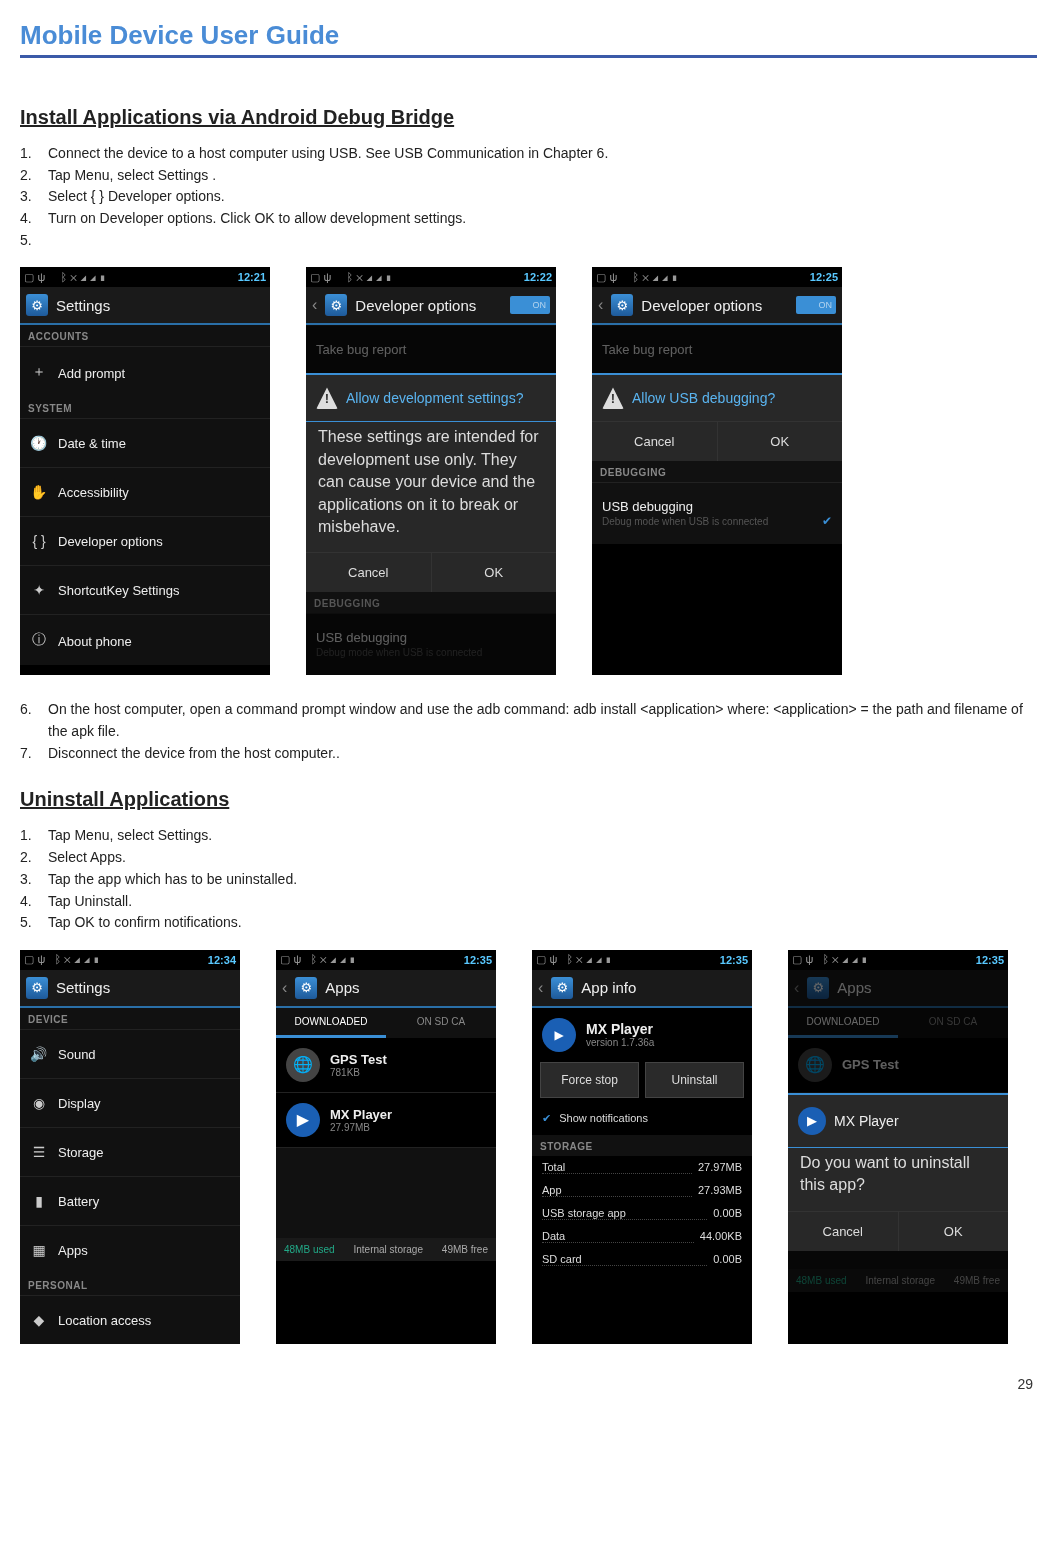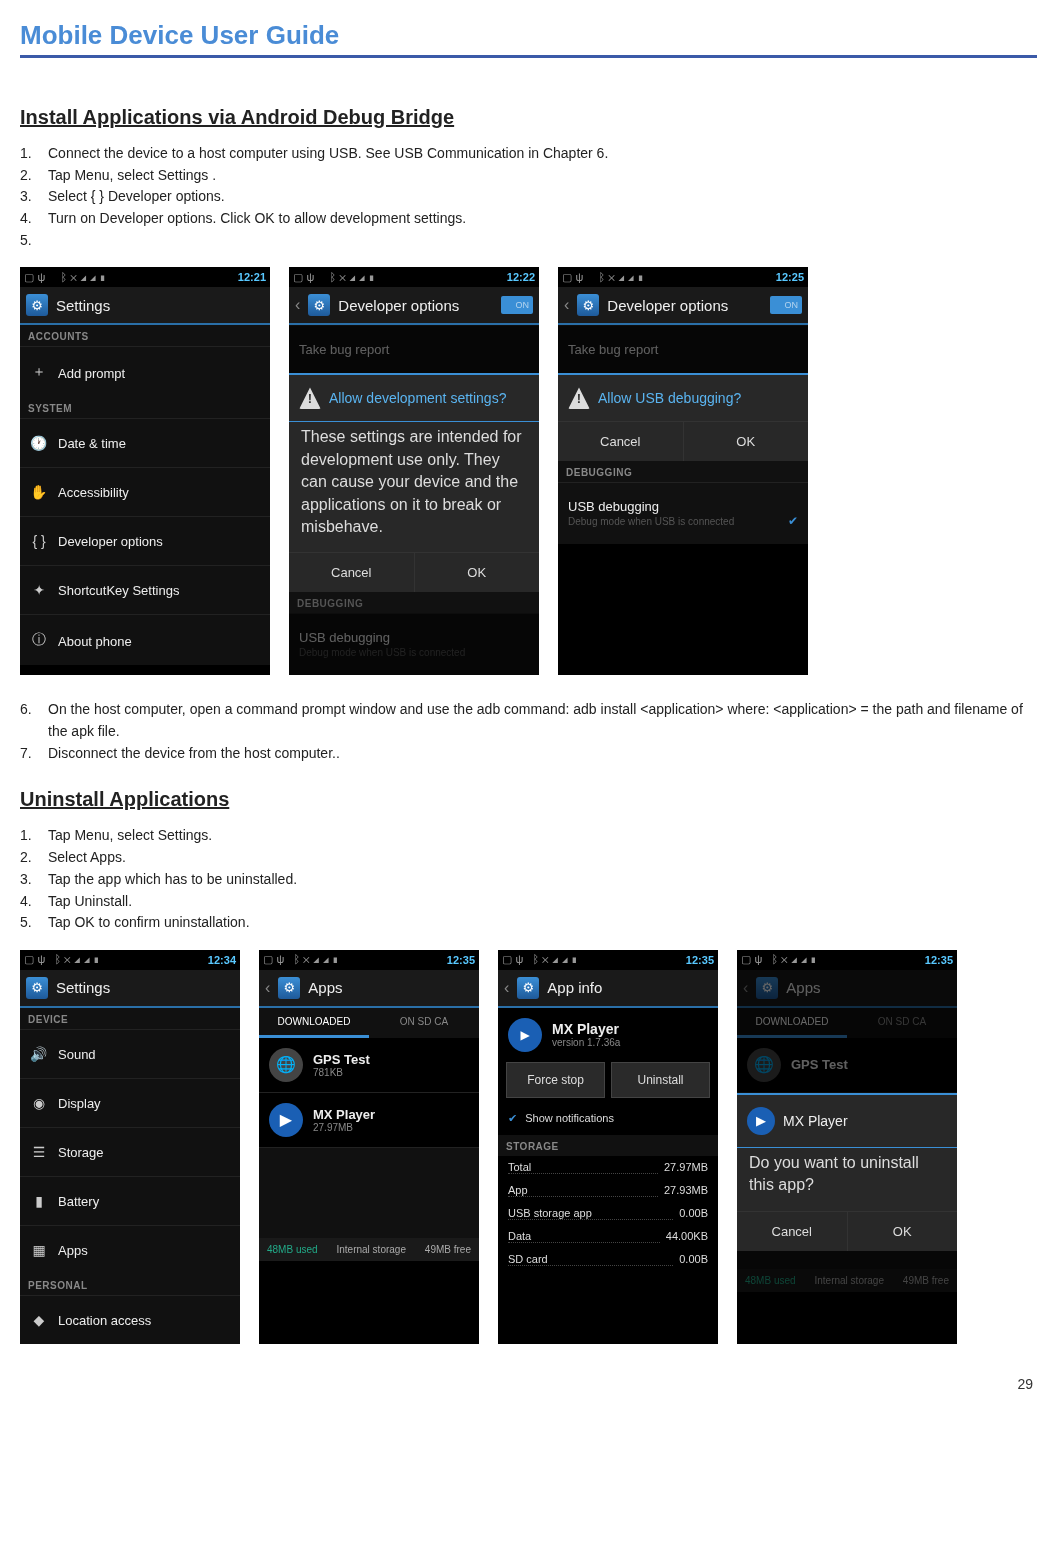--- a/index.html
+++ b/index.html
@@ -2,31 +2,31 @@
 <html><head>
 <meta charset="utf-8">
 <style>
   * { margin:0; padding:0; box-sizing:border-box; }
   body { font-family: Arial, Helvetica, sans-serif; background:#fff; color:#333; width:1057px; padding:20px 20px 40px 20px; position:relative; }
   .doc-title { color:#4a8cd6; font-size:26px; font-weight:bold; border-bottom:3px solid #3b5aa8; padding-bottom:4px; margin-bottom:48px; }
   .section-heading { font-size:20px; font-weight:bold; text-decoration:underline; margin:24px 0 14px 0; color:#222; }
   ol.steps { list-style:none; margin:0 0 16px 0; font-size:14px; line-height:1.55; color:#222; }
   ol.steps li { display:flex; }
   ol.steps li .num { width:28px; flex-shrink:0; }
-  .screens-row { display:flex; gap:19px; margin:12px 0 24px 0; }
+  .screens-row { display:flex; gap:36px; margin:12px 0 24px 0; }
   .phone { width:250px; background:#000; color:#fff; font-family:"Helvetica Neue",Arial,sans-serif; font-size:12px; }
   .phone.small { width:220px; }
   .statusbar { height:20px; background:#000; display:flex; justify-content:space-between; align-items:center; padding:0 4px; font-size:11px; }
   .statusbar .icons { color:#999; display:flex; gap:3px; align-items:center; }
   .statusbar .clock { color:#59c8ff; font-weight:bold; }
   .appbar { height:38px; background:#1a1a1a; display:flex; align-items:center; gap:8px; padding:0 6px; border-bottom:2px solid #2a6fa8; }
   .appbar .back { color:#888; font-size:16px; }
   .appbar .gear { width:22px; height:22px; background:linear-gradient(#3b8fd6,#1e5a9a); border-radius:3px; display:flex; align-items:center; justify-content:center; color:#fff; font-size:13px; }
   .appbar .title { color:#eee; font-size:15px; font-weight:500; flex:1; }
-  .appbar .switch { width:32px; height:18px; background:#3a8fd6; border-radius:2px; font-size:9px; display:flex; align-items:center; justify-content:flex-end; color:rgba(255,255,255,.6); padding:8px 4px; }
+  .appbar .switch { width:40px; height:18px; background:#3a8fd6; border-radius:2px; font-size:9px; display:flex; align-items:center; justify-content:flex-end; color:rgba(255,255,255,.6); padding:8px 4px; }
   .cat { background:#111; color:#888; font-size:10px; font-weight:bold; padding:6px 8px 4px; letter-spacing:.5px; }
   .row { background:#111; display:flex; align-items:flex-end; gap:10px; padding:16px 10px; border-top:1px solid #222; }
   .row .ic { width:18px; text-align:center; color:#ccc; font-size:14px; }
   .row .lbl { color:#eee; font-size:13px; }
   .dim { color:#555; }
   .dimrow { opacity:.4; }
   .dialog { background:#282828; margin:0; border-top:2px solid #3a8fd6; }
   .dialog .dh { display:flex; align-items:center; gap:8px; padding:12px 10px; }
   .dialog .dh .warn { width:22px; height:22px; background:#ddd; color:#333; border-radius:2px; display:flex; align-items:center; justify-content:center; font-weight:bold; clip-path:polygon(50% 0,100% 100%,0 100%); font-size:13px; }
   .dialog .dt { color:#5ab4f0; font-size:14px; }
@@ -211,21 +211,21 @@
   <li>
       <span class="num">3.</span>
       <span>Tap the app which has to be uninstalled.</span>
     </li>
   <li>
       <span class="num">4.</span>
       <span>Tap Uninstall.</span>
     </li>
   <li>
       <span class="num">5.</span>
-      <span>Tap OK to confirm uninstallation.</span>
+      <span>Tap OK to confirm notifications.</span>
     </li>
 </ol>
 
 <div class="screens-row">
 
   <div class="phone small">
     <div class="statusbar">
         <span class="icons">▢ ψ&nbsp;&nbsp;&nbsp;ᛒ ✕ ◢ ◢ ▮</span>
         <span class="clock">12:34</span>
       </div>

